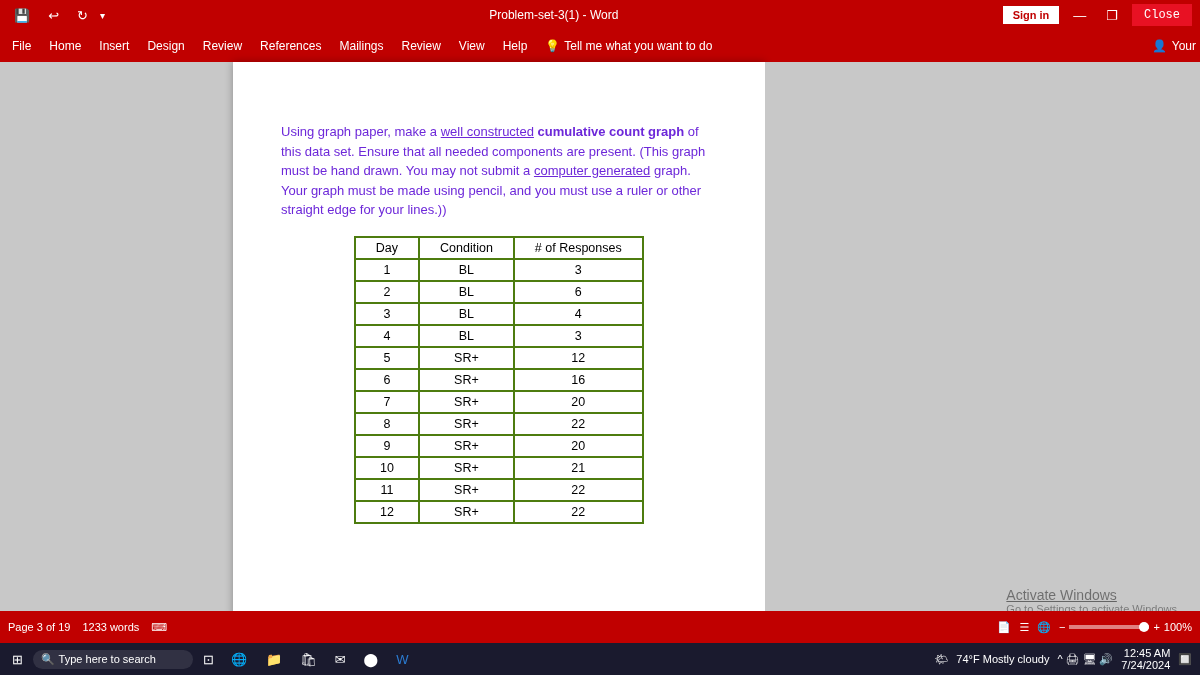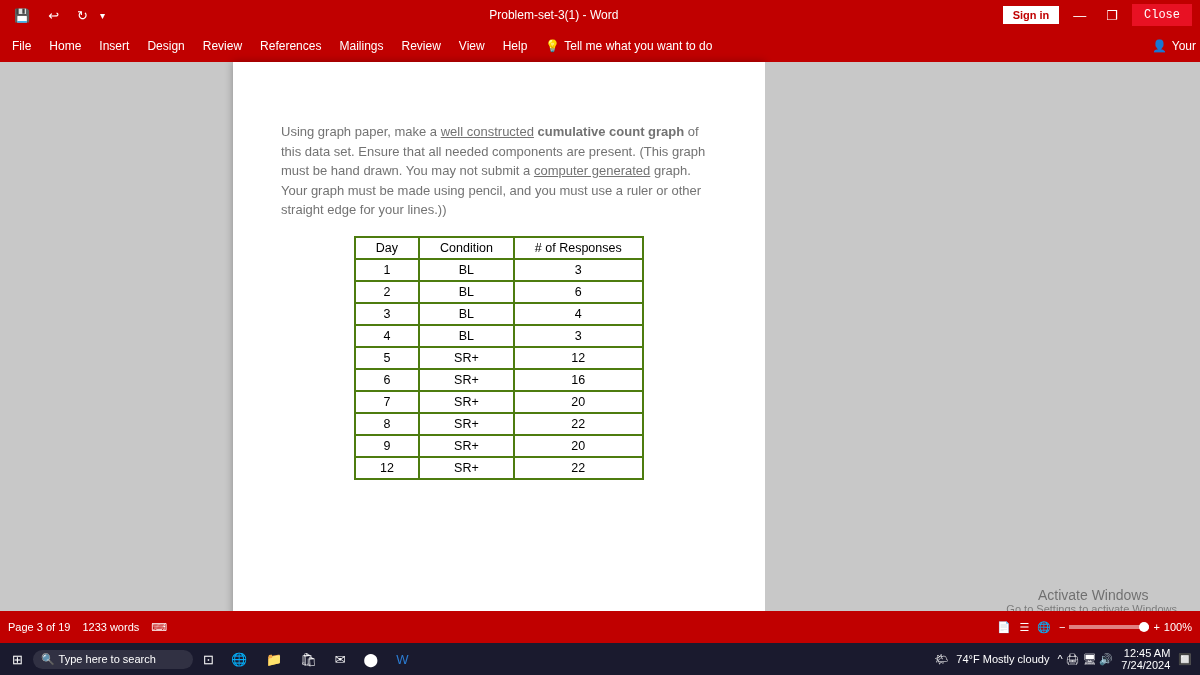--- a/index.html
+++ b/index.html
@@ -61,21 +61,21 @@
       padding: 60px 48px 40px 48px;
       overflow: hidden;
       box-shadow: 0 0 8px rgba(0,0,0,0.3);
     }
     #right-margin { flex: 1; background: #c8c8c8; }
 
     
     .doc-text {
       font-size: 13px;
       line-height: 1.5;
-      color: #737373;
+      color: #6d28d9;
       margin-bottom: 16px;
     }
     .doc-text .underline { text-decoration: underline; }
     .doc-text .bold { font-weight: bold; }
 
     
     .data-table {
       border-collapse: collapse;
       margin: 16px auto;
       font-size: 12.5px;
@@ -90,21 +90,22 @@
       font-weight: normal;
     }
 
     
     #activate-watermark {
       position: absolute;
       bottom: 60px;
       right: 20px;
       color: rgba(0,0,0,0.5);
       font-size: 13px;
-      text-align: center;
+      text-align: left;
+      text-decoration: underline;
     }
 
     
     #status-bar {
       position: fixed;
       bottom: 32px;
       left: 0;
       right: 0;
       height: 32px;
       background: #c00000;
@@ -267,20 +268,30 @@
           </tr>
           <tr>
             <td>8</td>
             <td>SR+</td>
             <td>22</td>
           </tr>
           <tr>
             <td>9</td>
             <td>SR+</td>
             <td>20</td>
+          </tr>
+          <tr>
+            <td>10</td>
+            <td>SR+</td>
+            <td>21</td>
+          </tr>
+          <tr>
+            <td>11</td>
+            <td>SR+</td>
+            <td>22</td>
           </tr>
           <tr>
             <td>12</td>
             <td>SR+</td>
             <td>22</td>
           </tr>
         </tbody>
     </table>
   </div>
   <div id="right-margin">

